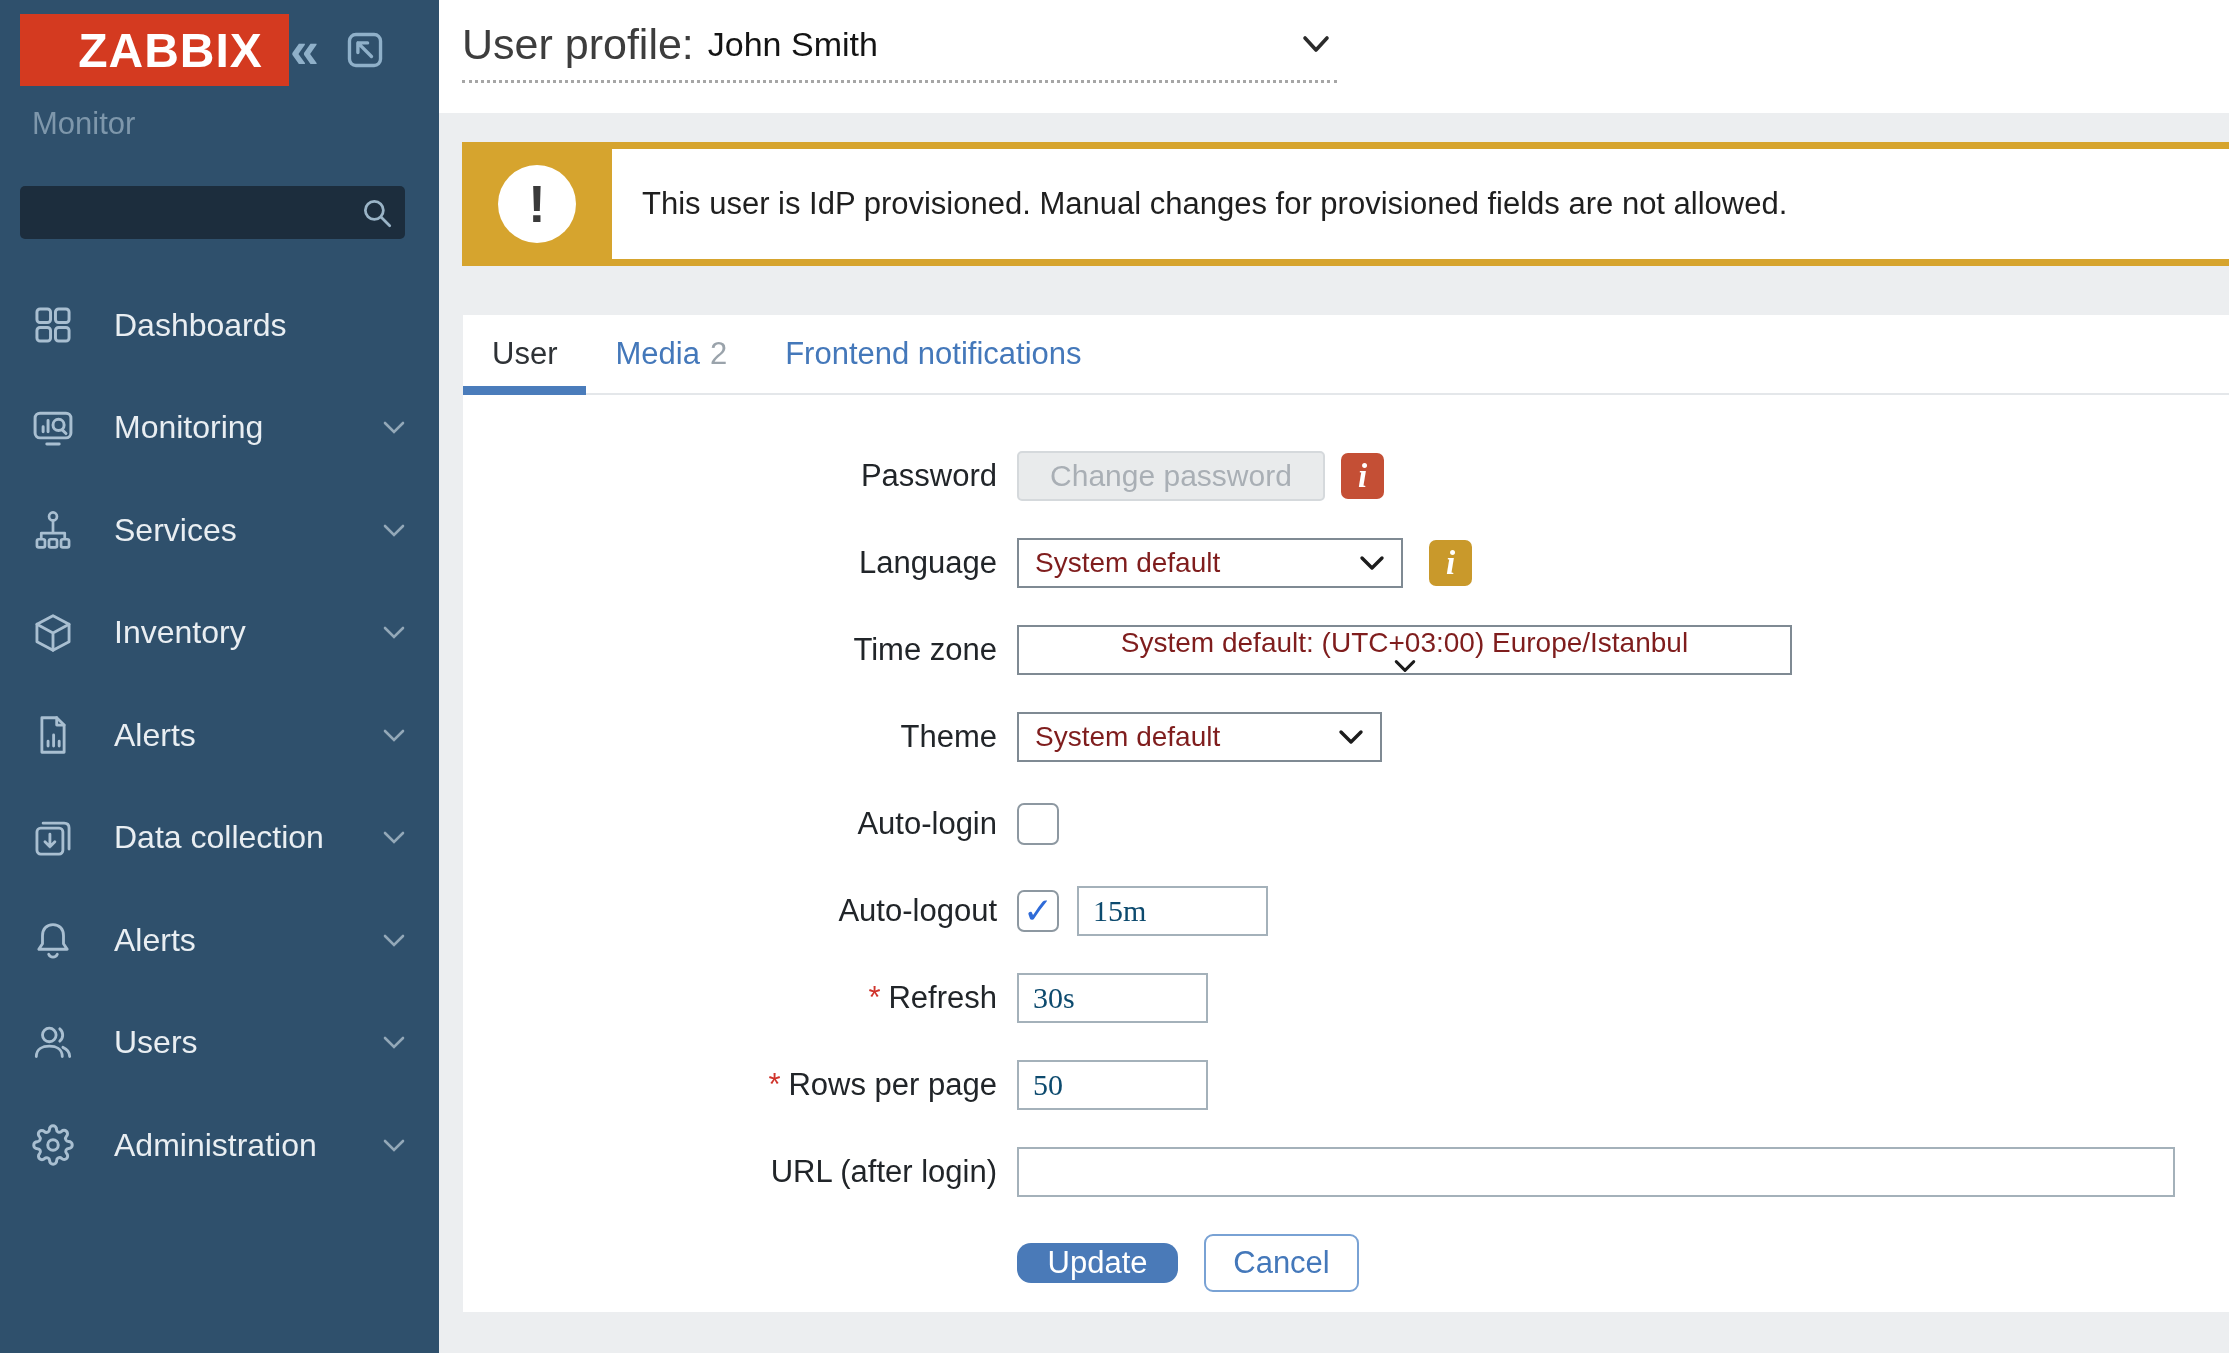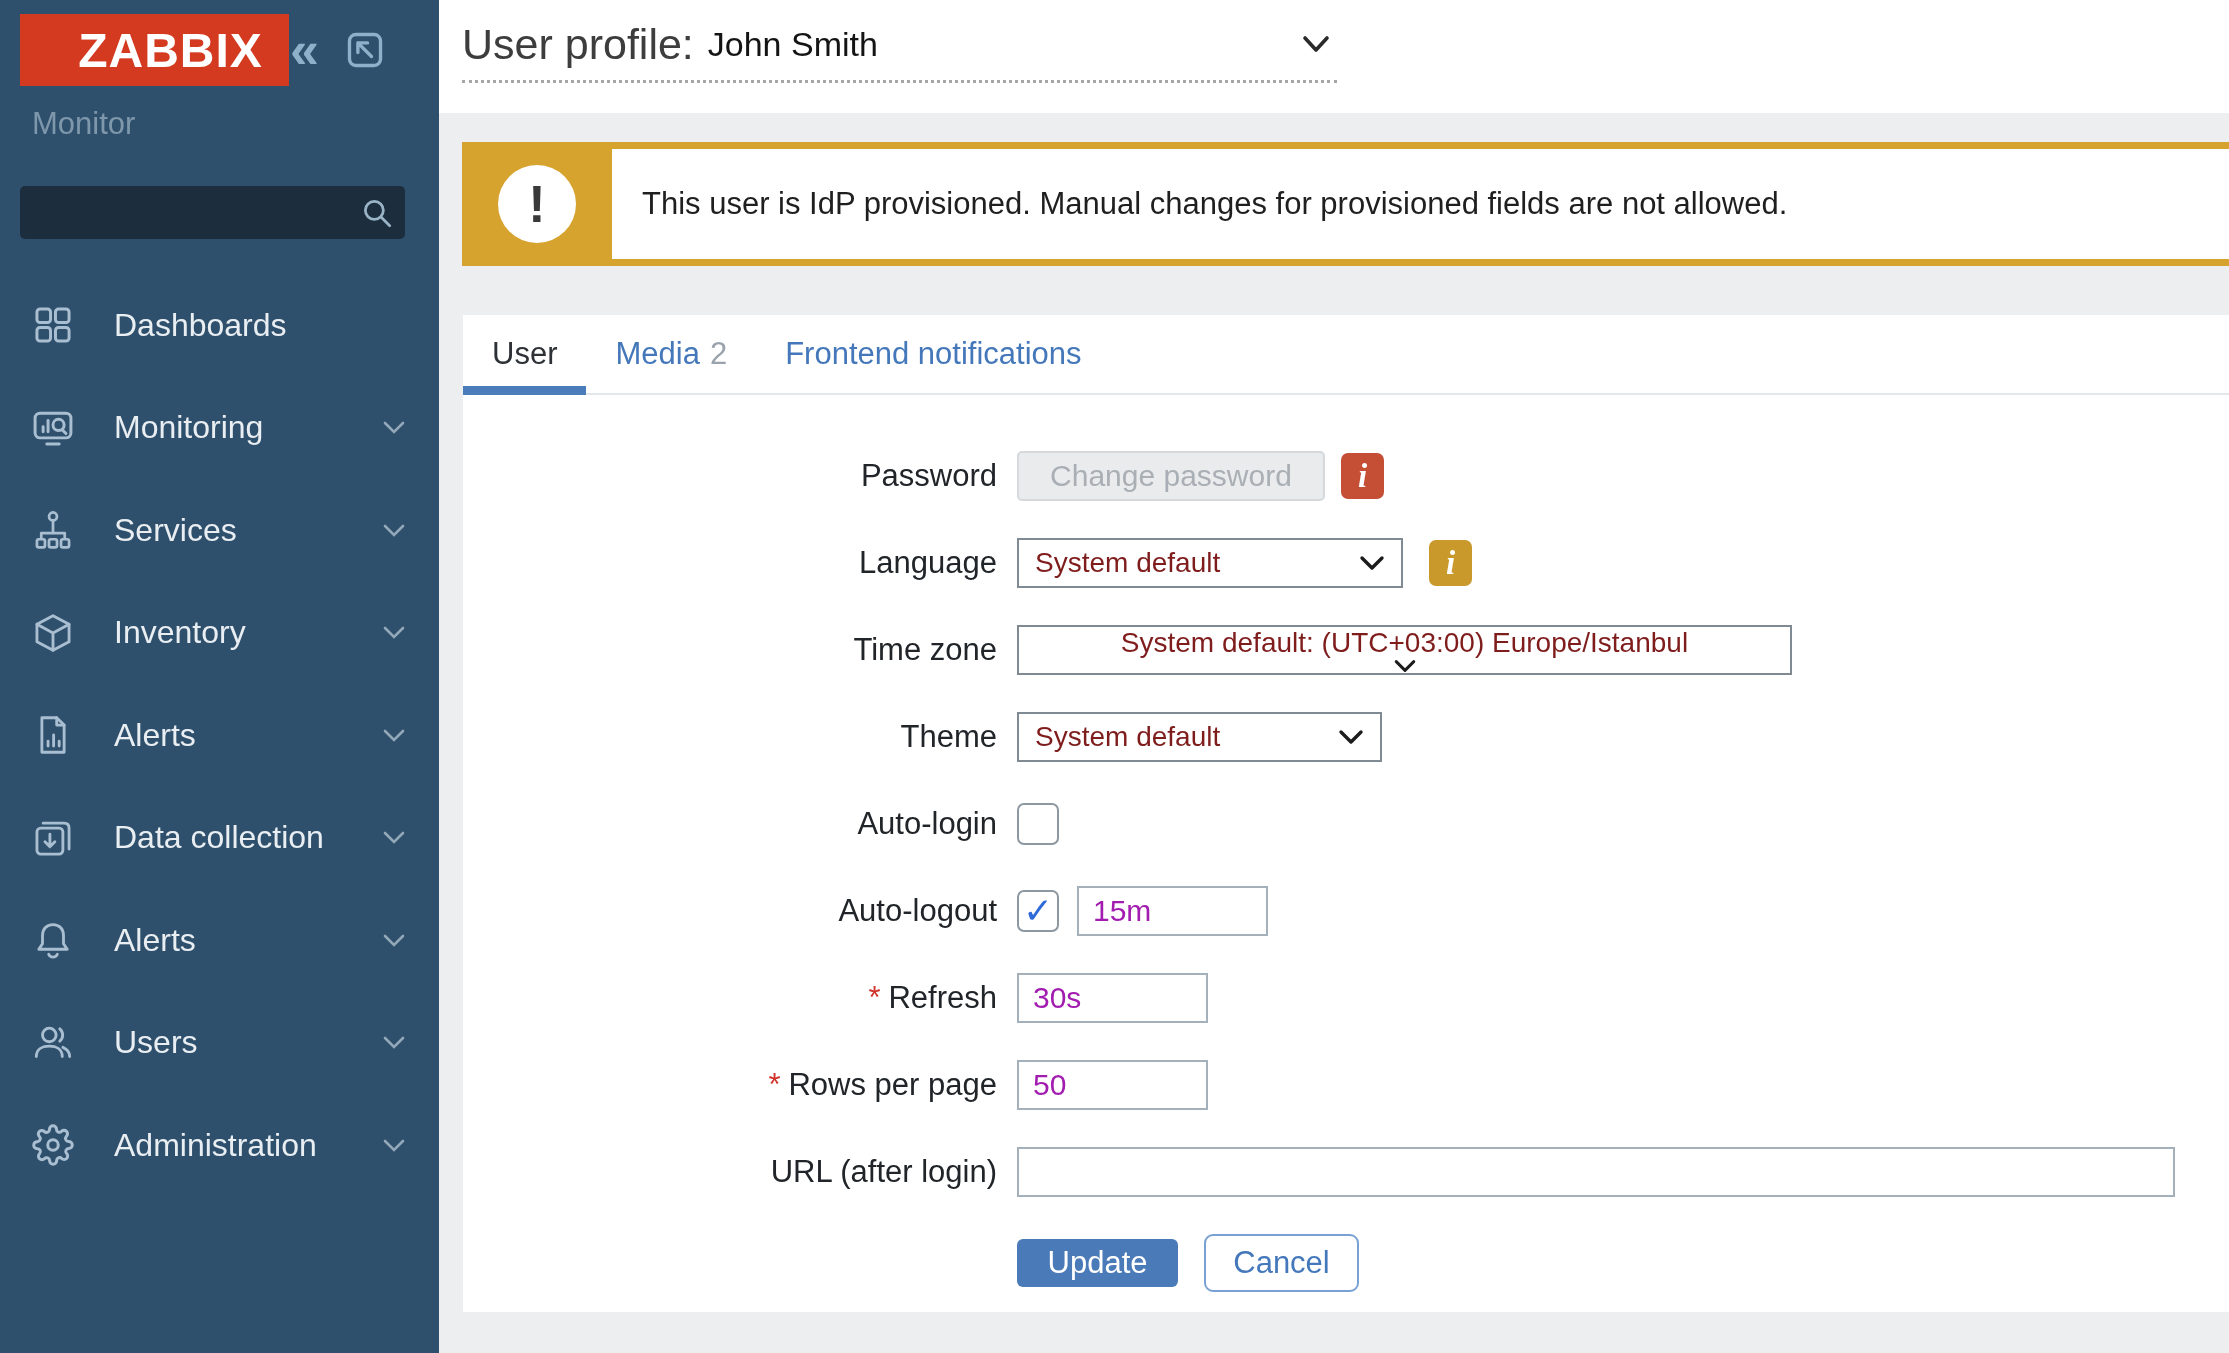--- a/index.html
+++ b/index.html
@@ -48,38 +48,38 @@
   .tab.active{color:#2e3236;}
   .tab.active::after{content:"";position:absolute;left:0;right:0;bottom:-2px;height:9px;background:#4a7cbb;}
   .tab.link{color:#4478ba;}
   .tab .badge{color:#9aa3ab;margin-left:10px;}
 
   
   .form{padding-top:56px;}
   .frow{display:flex;align-items:center;margin-bottom:37px;min-height:50px;}
   .flabel{flex:0 0 534px;width:534px;text-align:right;margin-right:20px;font-size:31px;color:#212529;}
   .req{color:#d0342c;margin-right:8px;font-size:31px;}
-  .tinput{height:50px;border:2px solid #a4b1ba;font-size:30px;padding:0 14px;color:#a21caf;
-        box-sizing:border-box;font-family:Liberation Sans, sans-serif;outline:none;background:#fff;}
+  .tinput{height:50px;border:2px solid #a4b1ba;font-size:30px;padding:0 14px;color:#0c4a6e;
+        box-sizing:border-box;font-family:Liberation Serif, serif;outline:none;background:#fff;}
   .w190{width:191px;} .wurl{width:1158px;}
   .selectbox{height:50px;border:2px solid #7f8a93;display:flex;align-items:center;justify-content:space-between;
         padding:0 16px;font-size:28px;box-sizing:border-box;background:#fff;cursor:pointer;color:#7f1d1d;}
   .sel-lang{width:386px;} .sel-tz{width:775px;flex-direction:column;} .sel-theme{width:365px;}
   .btn-disabled{width:308px;height:50px;background:#e9ebec;border:2px solid #d5d9dc;border-radius:5px;
         color:#a9afb5;font-size:30px;display:flex;align-items:center;justify-content:center;box-sizing:border-box;}
   .info{width:43px;height:46px;border-radius:7px;color:#fff;font-family:"Liberation Serif","DejaVu Serif",serif;
         font-style:italic;font-weight:bold;font-size:33px;display:flex;align-items:center;justify-content:center;
         cursor:pointer;flex:0 0 43px;}
   .info.red{background:#c44f35;margin-left:16px;}
   .info.gold{background:#c9992b;margin-left:26px;}
   .checkbox{width:42px;height:42px;border:2px solid #8d98a1;border-radius:7px;background:#fff;display:flex;
         align-items:center;justify-content:center;box-sizing:border-box;cursor:pointer;}
   .check{color:#2f6bd8;font-size:36px;font-weight:bold;line-height:1;}
   .gap18{width:18px;flex:0 0 18px;}
-  .btn-primary{width:161px;height:48px;background:#4a7ab8;color:#fff;border:none;border-radius:6px;
+  .btn-primary{width:161px;height:40px;background:#4a7ab8;color:#fff;border:none;border-radius:14px;
         font-size:31px;font-family:inherit;cursor:pointer;}
   .btn-outline{width:155px;height:58px;background:#fff;color:#4478ba;border:2px solid #79a2d4;border-radius:9px;
         font-size:31px;font-family:inherit;cursor:pointer;margin-left:26px;box-sizing:border-box;}
   svg{display:block;}
 </style>
 </head>
 <body>
 
 <div class="stage">
 

